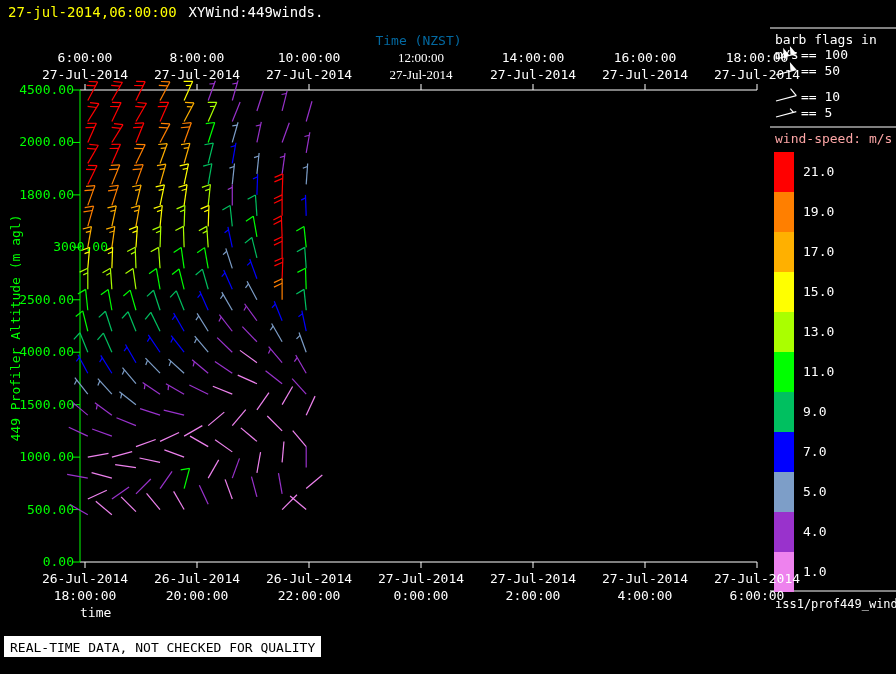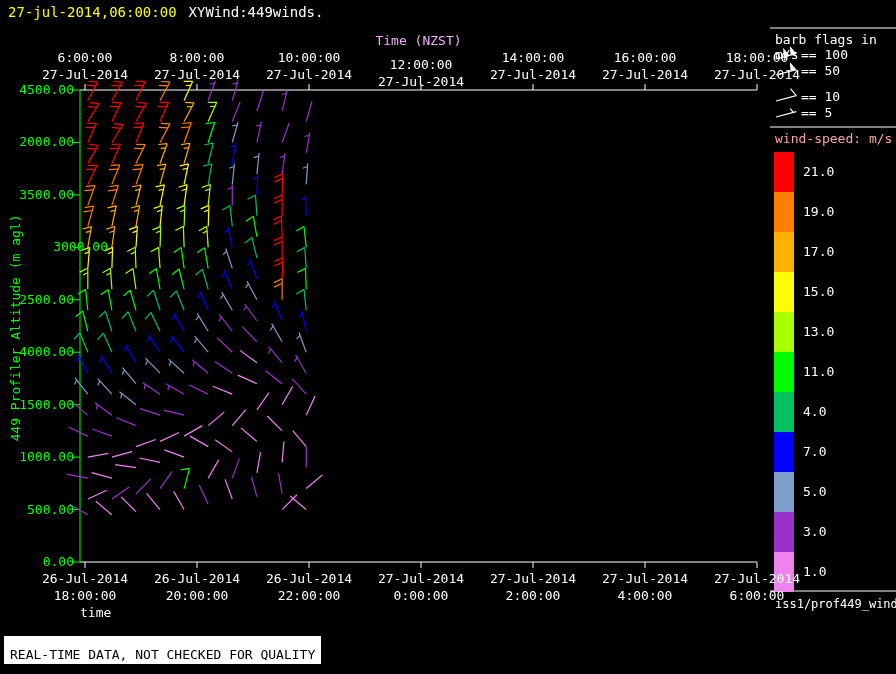--- a/index.html
+++ b/index.html
@@ -2,35 +2,35 @@
 <html><head>
 <meta charset="utf-8">
 <style>
   html,body{margin:0;padding:0;background:#000;}
   body{width:896px;height:674px;position:relative;overflow:hidden;
        font-family:"DejaVu Sans Mono","Liberation Mono",monospace;}
   #title{position:absolute;left:8px;top:4px;font-size:14px;white-space:pre;}
   #title .ts{color:#ffff00;}
   #title .app{color:#ffffff;margin-left:12px;}
   #toplabel{position:absolute;left:80px;top:33px;width:677px;text-align:center;
-            color:#f0abfc;font-size:13px;}
+            color:#0369a1;font-size:13px;}
   #xtitle{position:absolute;left:80px;top:605px;width:677px;text-align:left;
           color:#ffffff;font-size:13px;}
   #ytitle{position:absolute;left:15px;top:328px;transform:translate(-50%,-50%) rotate(-90deg);
           color:#00ff00;font-size:13px;white-space:nowrap;}
   .tick2{position:absolute;width:110px;text-align:center;line-height:17px;
          font-size:13px;color:#ffffff;white-space:pre;}
   .ylab{position:absolute;left:0;width:74px;text-align:right;font-size:13px;color:#00ff00;}
   .cblabel{position:absolute;left:803px;color:#ffffff;font-size:13px;}
   .flaglabel{position:absolute;left:801px;color:#ffffff;font-size:13px;}
   #barbtitle{position:absolute;left:775px;top:32px;color:#ffffff;font-size:13px;}
   #cbtitle{position:absolute;left:775px;top:131px;color:#fca5a5;font-size:13px;}
   #source{position:absolute;left:775px;top:597px;color:#ffffff;font-size:12px;}
   #footer{position:absolute;left:4px;top:636px;background:#ffffff;color:#000000;
-          font-size:13px;padding:11px 6px 2px 6px;}
+          font-size:13px;padding:4px 6px 2px 6px;}
 </style>
 </head>
 <body>
 
 <svg id="plot" width="896" height="674" style="position:absolute;left:0;top:0">
     <line x1="80" y1="90" x2="757" y2="90" stroke="#ffffff" stroke-width="1"></line>
     <line x1="80" y1="562" x2="757" y2="562" stroke="#ffffff" stroke-width="1"></line>
     <line x1="80" y1="90" x2="80" y2="562" stroke="#00ff00" stroke-width="1"></line>
     <line x1="85" y1="90" x2="85" y2="84" stroke="#ffffff" stroke-width="1"></line>
     <line x1="197" y1="90" x2="197" y2="84" stroke="#ffffff" stroke-width="1"></line>
@@ -470,21 +470,21 @@
 <div id="cbtitle">wind-speed: m/s</div>
 <div id="source">iss1/prof449_winds</div>
 <div id="footer">REAL-TIME DATA, NOT CHECKED FOR QUALITY</div>
 
 <div class="tick2" style="left: 30px; top: 49px;">6:00:00
 27-Jul-2014</div>
 <div class="tick2" style="left: 142px; top: 49px;">8:00:00
 27-Jul-2014</div>
 <div class="tick2" style="left: 254px; top: 49px;">10:00:00
 27-Jul-2014</div>
-<div class="tick2" style="left: 366px; top: 56px;">12:00:00
+<div class="tick2" style="left: 366px; top: 49px; font-family: Liberation Serif, serif;">12:00:00
 27-Jul-2014</div>
 <div class="tick2" style="left: 478px; top: 49px;">14:00:00
 27-Jul-2014</div>
 <div class="tick2" style="left: 590px; top: 49px;">16:00:00
 27-Jul-2014</div>
 <div class="tick2" style="left: 702px; top: 49px;">18:00:00
 27-Jul-2014</div>
 <div class="tick2" style="left: 30px; top: 570px;">26-Jul-2014
 18:00:00</div>
 <div class="tick2" style="left: 142px; top: 570px;">26-Jul-2014
@@ -499,30 +499,30 @@
 4:00:00</div>
 <div class="tick2" style="left: 702px; top: 570px;">27-Jul-2014
 6:00:00</div>
 <div class="ylab" style="left: 0px; top: 554px;">0.00</div>
 <div class="ylab" style="left: 0px; top: 501.556px;">500.00</div>
 <div class="ylab" style="left: 0px; top: 449.111px;">1000.00</div>
 <div class="ylab" style="left: 0px; top: 396.667px;">1500.00</div>
 <div class="ylab" style="left: 0px; top: 344.222px;">4000.00</div>
 <div class="ylab" style="left: 0px; top: 291.778px;">2500.00</div>
 <div class="ylab" style="left: 0px; top: 239.333px; padding-left: 34px;">3000.00</div>
-<div class="ylab" style="left: 0px; top: 186.889px;">3500.00</div>
+<div class="ylab" style="left: 0px; top: 186.889px;">1800.00</div>
 <div class="ylab" style="left: 0px; top: 134.444px;">2000.00</div>
 <div class="ylab" style="left: 0px; top: 82px;">4500.00</div>
 <div class="flaglabel" style="left: 801px; top: 47px;">== 100</div>
 <div class="flaglabel" style="left: 801px; top: 63px;">== 50</div>
 <div class="flaglabel" style="left: 801px; top: 89px;">== 10</div>
 <div class="flaglabel" style="left: 801px; top: 105px;">== 5</div>
 <div class="cblabel" style="left: 803px; top: 164px;">21.0</div>
 <div class="cblabel" style="left: 803px; top: 204px;">19.0</div>
 <div class="cblabel" style="left: 803px; top: 244px;">17.0</div>
 <div class="cblabel" style="left: 803px; top: 284px;">15.0</div>
 <div class="cblabel" style="left: 803px; top: 324px;">13.0</div>
 <div class="cblabel" style="left: 803px; top: 364px;">11.0</div>
-<div class="cblabel" style="left: 803px; top: 404px;">4.0</div>
+<div class="cblabel" style="left: 803px; top: 404px;">9.0</div>
 <div class="cblabel" style="left: 803px; top: 444px;">7.0</div>
 <div class="cblabel" style="left: 803px; top: 484px;">5.0</div>
-<div class="cblabel" style="left: 803px; top: 524px;">3.0</div>
+<div class="cblabel" style="left: 803px; top: 524px;">4.0</div>
 <div class="cblabel" style="left: 803px; top: 564px;">1.0</div>
 
 </body></html>

